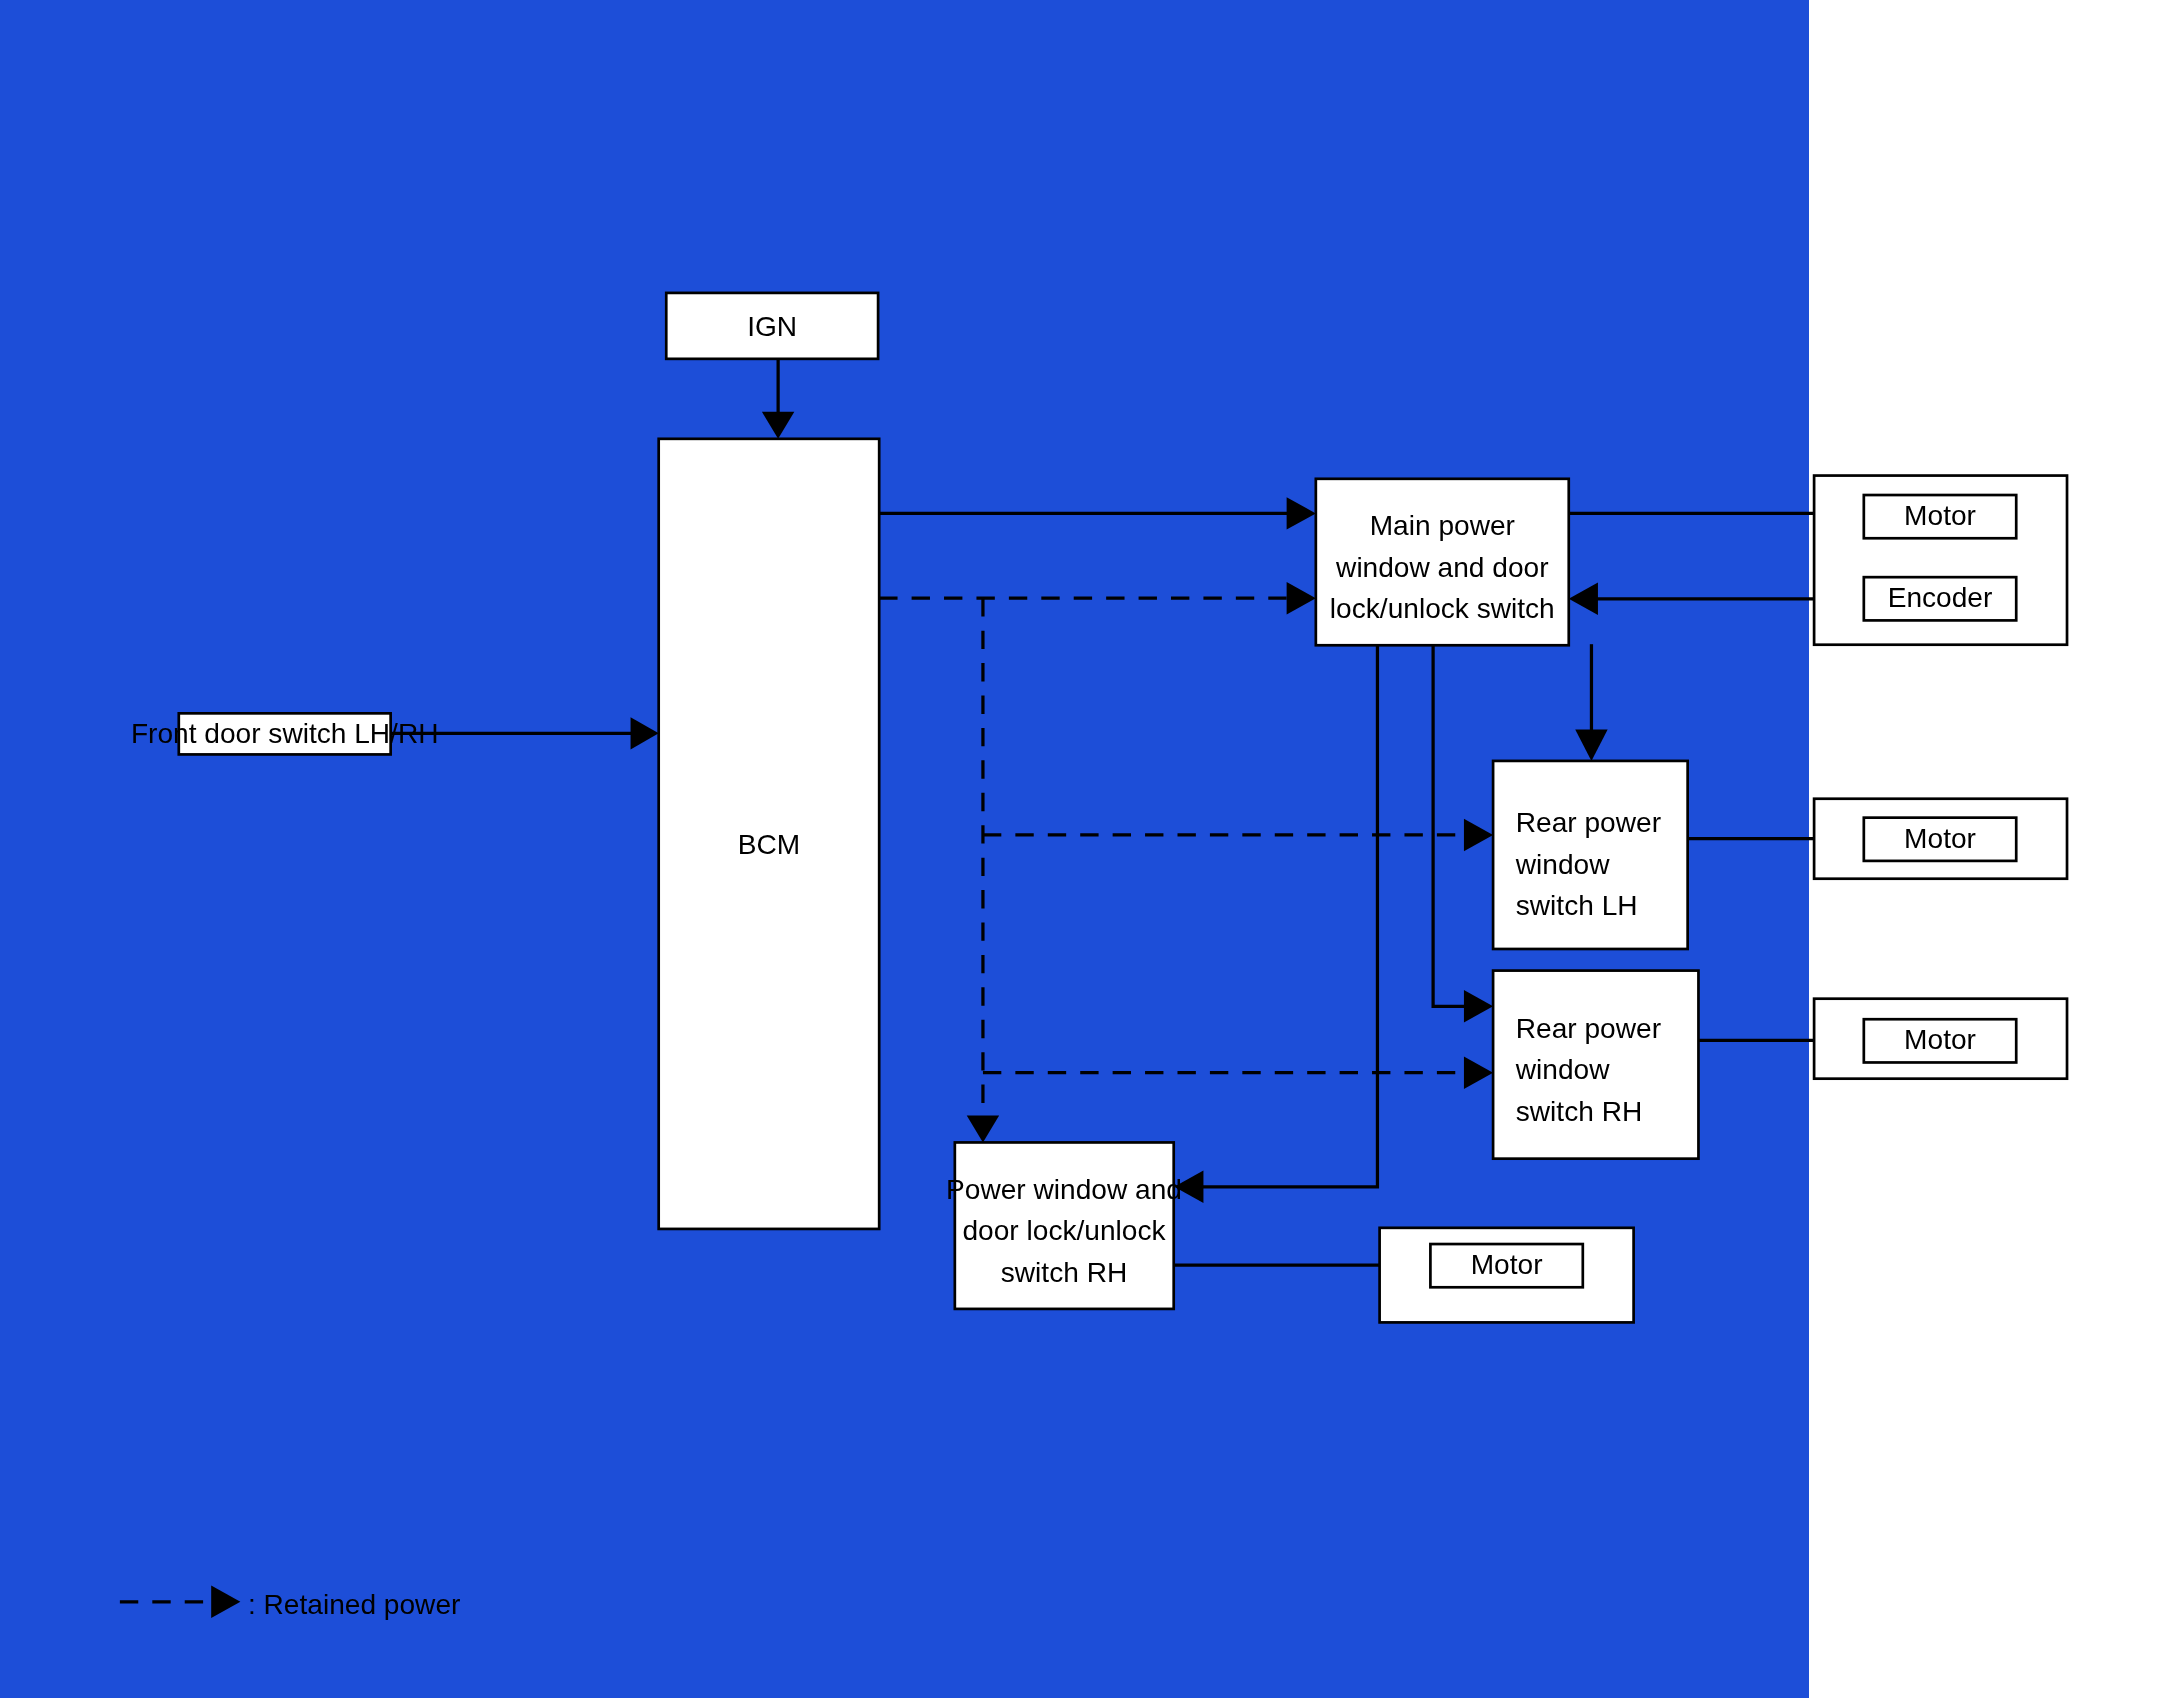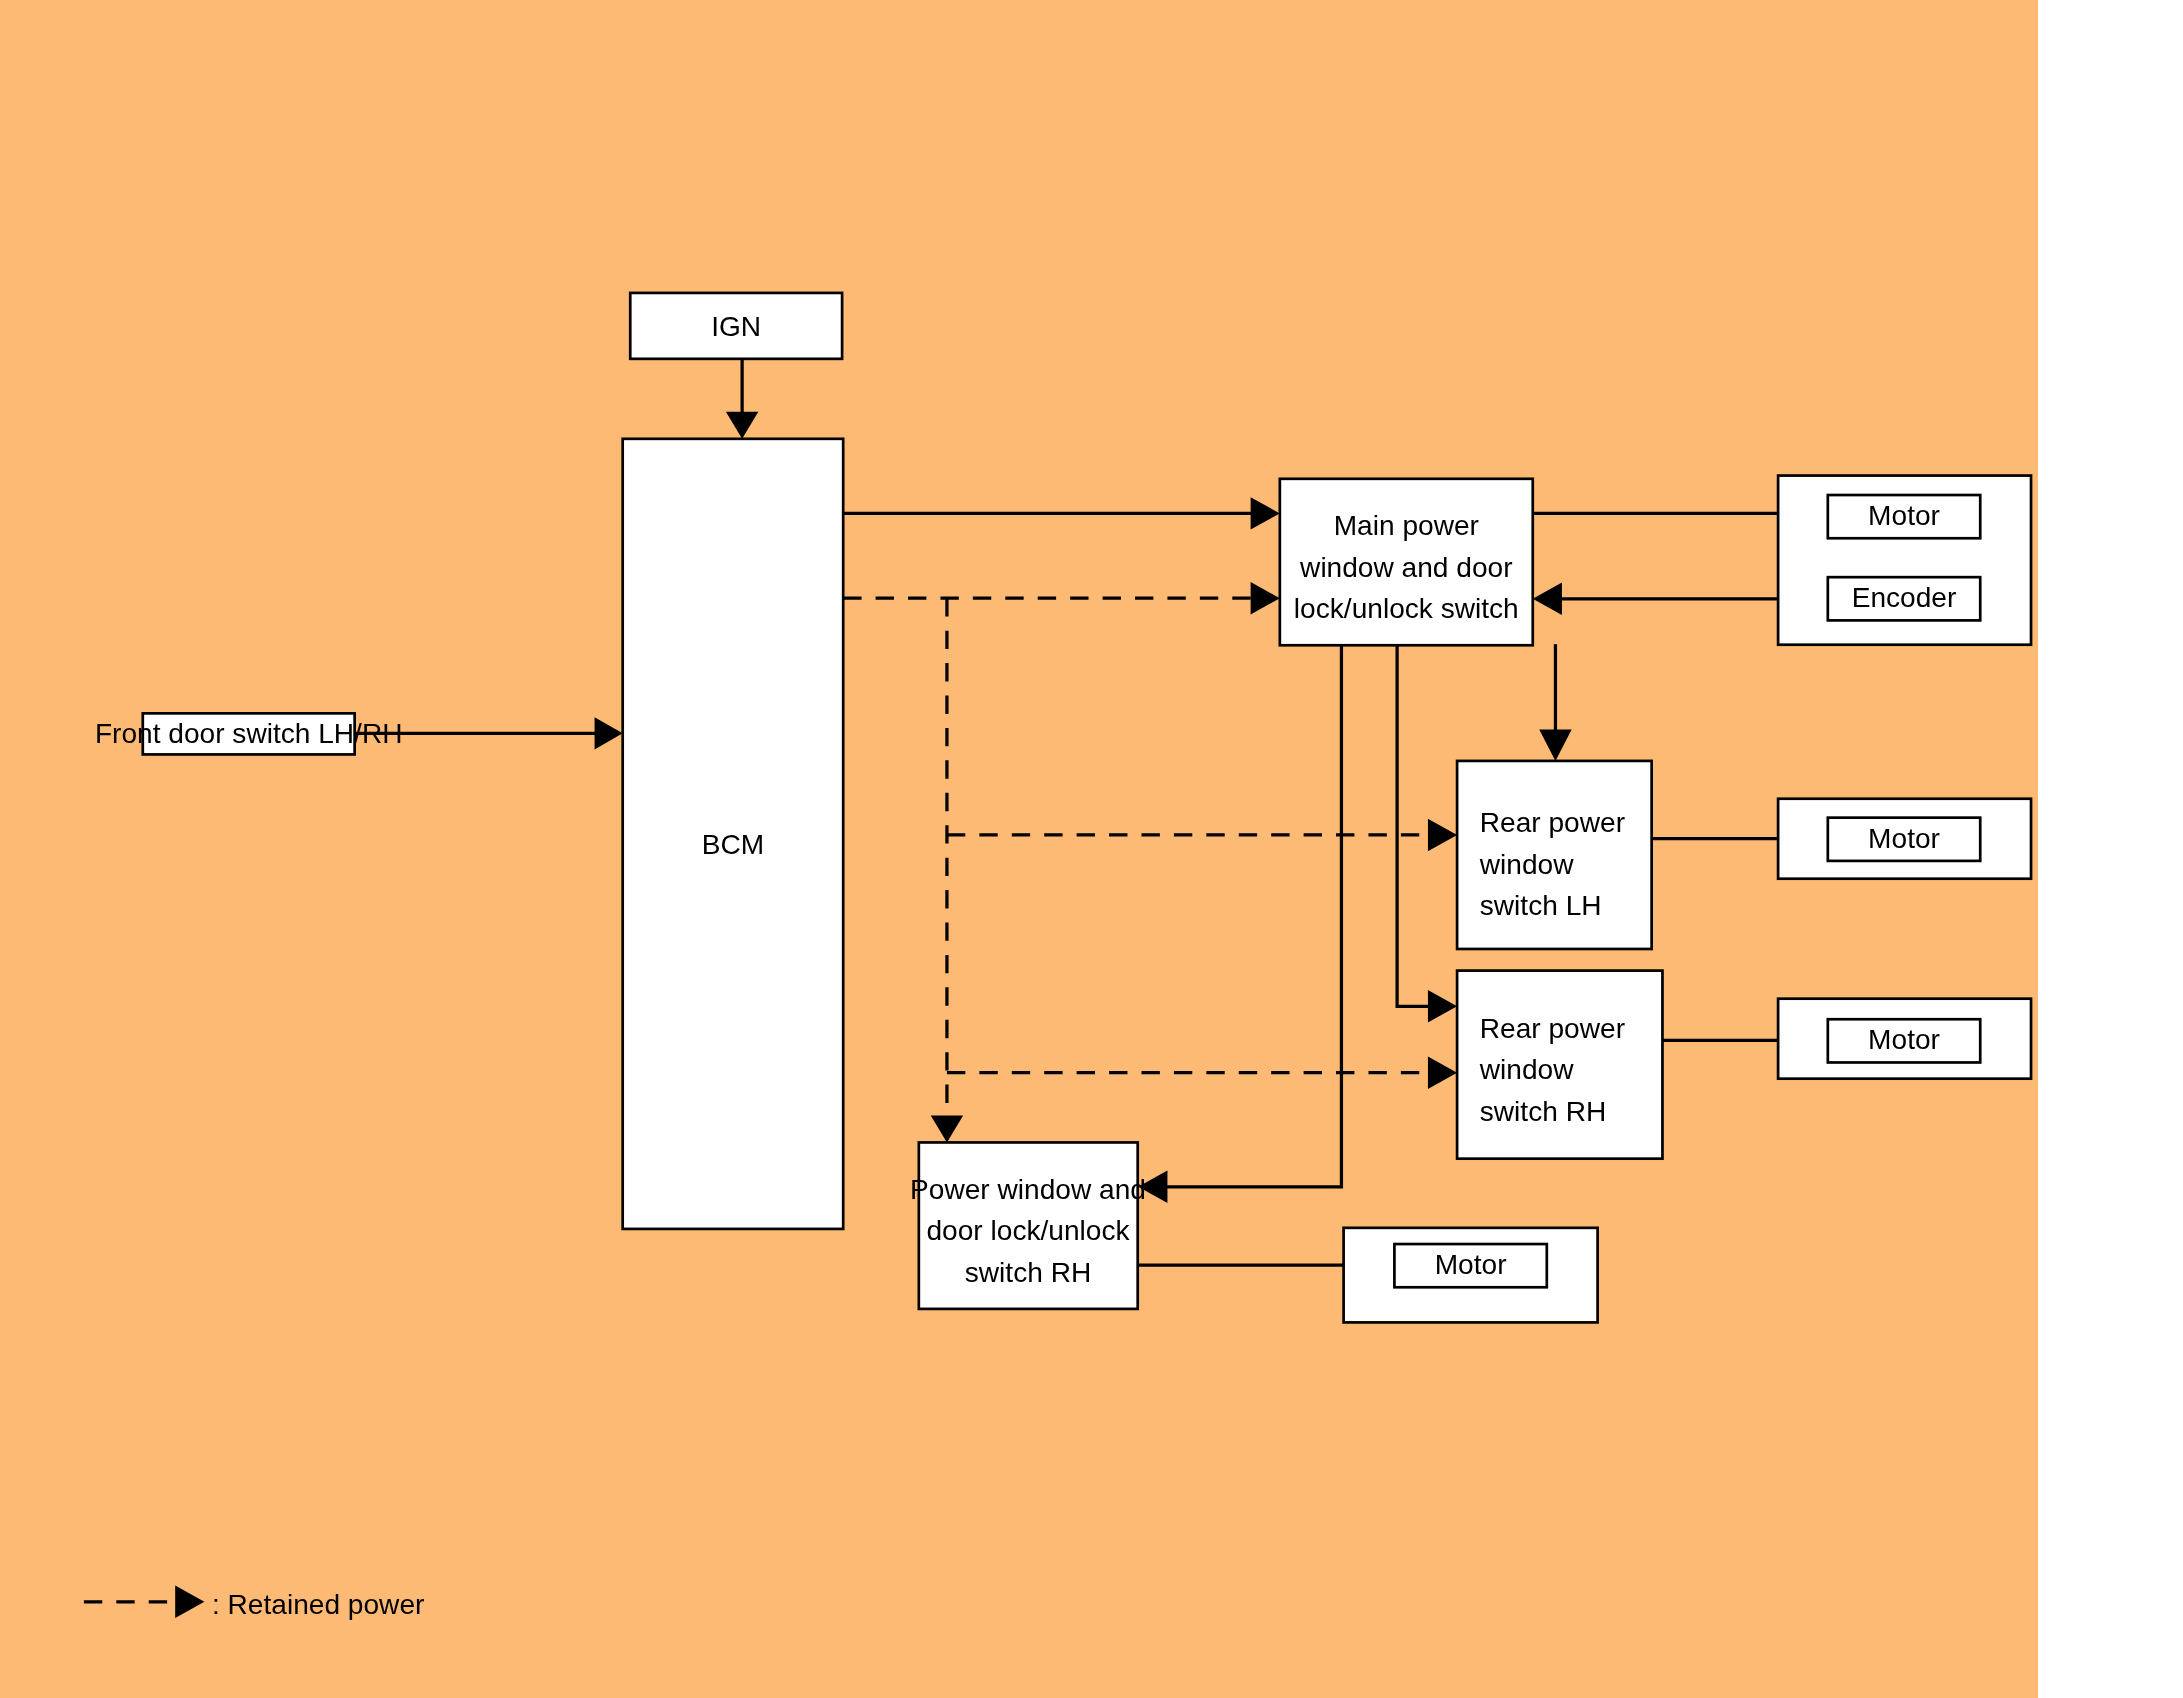--- a/index.html
+++ b/index.html
@@ -9,23 +9,24 @@
     background: #ffffff;
   }
   body {
     width: 2183px;
     height: 1698px;
     overflow: hidden;
     font-family: "Liberation Sans", sans-serif;
   }
   #diagram-root {
     position: relative;
-    width: 2038px;
+    width: 1773px;
     height: 1698px;
-    background: #fdba74;
+    background: #1d4ed8;
+    padding-left: 36px;
   }
   svg#diagram {
     display: block;
     width: 2183px;
     height: 1698px;
   }
   .box {
     fill: #ffffff;
     stroke: #000000;
     stroke-width: 5;

